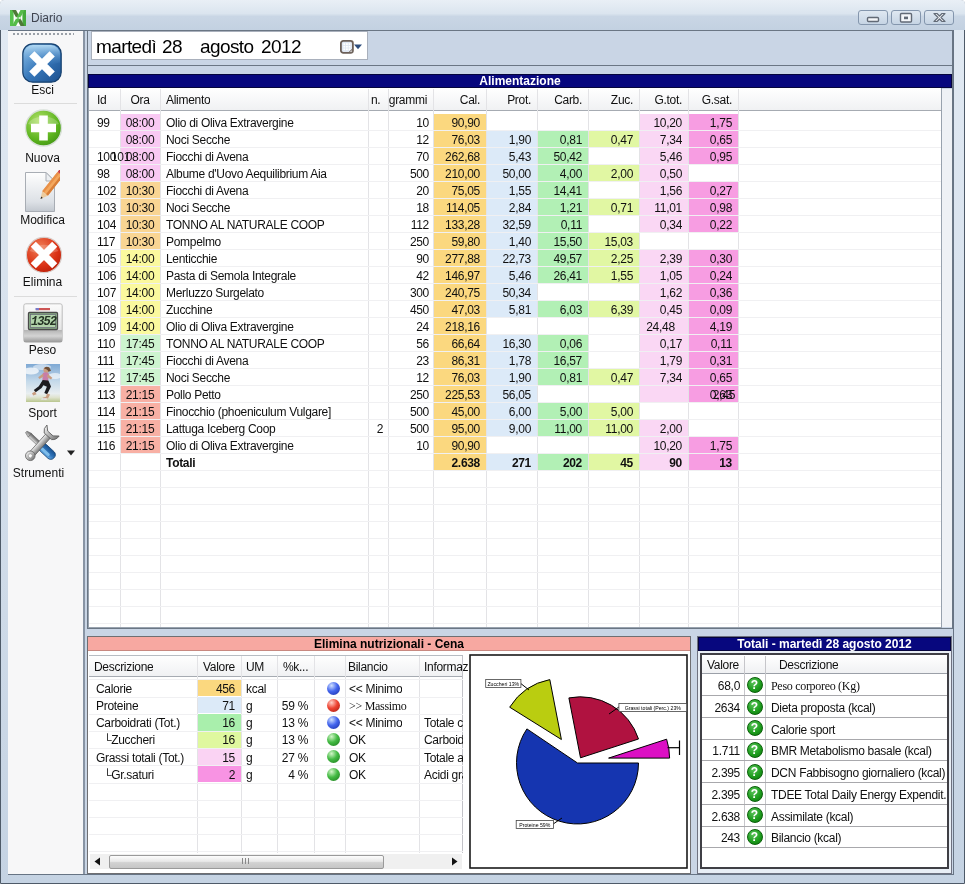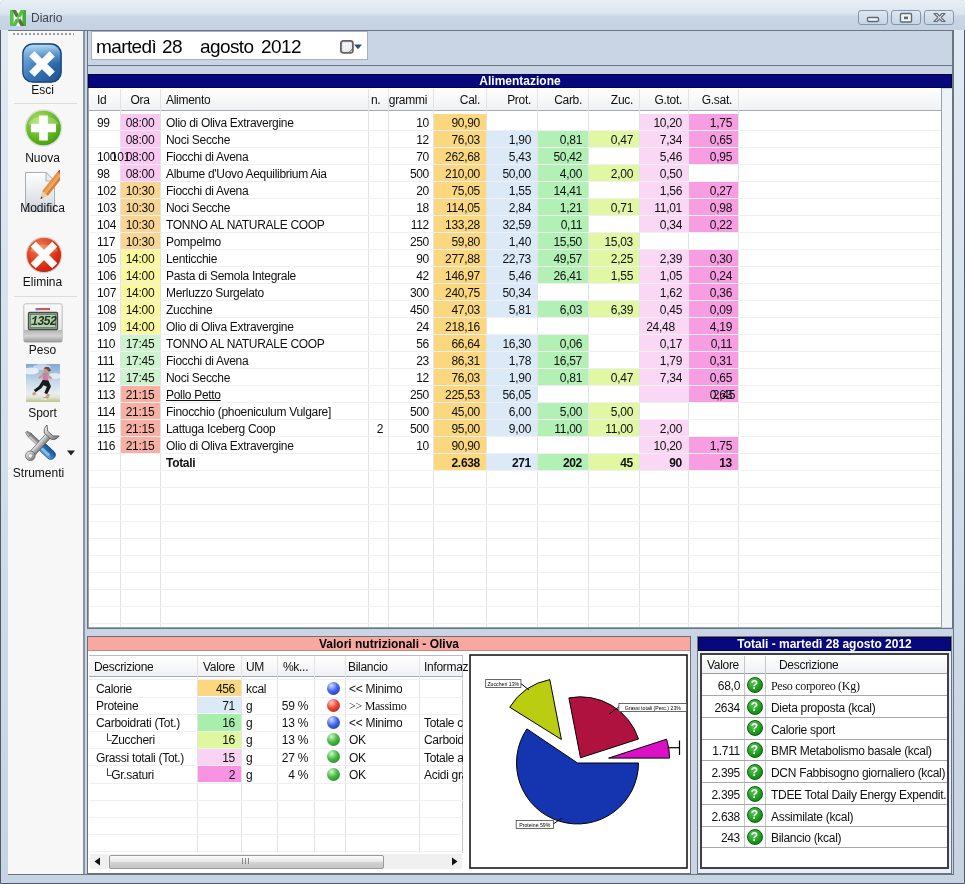--- a/index.html
+++ b/index.html
@@ -101,21 +101,21 @@
 <path d="M22 2.5 l8.5 8.5 h-8.5 z" fill="#eceff2" stroke="#a8adb4"></path>
 <g transform="rotate(38.5 33 8)">
  <rect x="29.6" y="3" width="7.2" height="24.5" fill="#f4a85e"></rect>
  <rect x="29.6" y="3" width="2.3" height="24.5" fill="#e89048"></rect>
  <rect x="34.4" y="3" width="2.4" height="24.5" fill="#d87e38"></rect>
  <rect x="29.6" y="-0.8" width="7.2" height="3.8" rx="1" fill="#cc4040"></rect>
  <path d="M29.6 27.5 l3.6 7.2 l3.6 -7.2 z" fill="#eccb9e"></path>
  <path d="M32.2 32.4 l1 2.3 l1.1 -2.3 z" fill="#2a2a2a"></path>
 </g>
 </svg>
-<div class="tool-label" style="top:201px">Modifica</div>
+<div class="tool-label" style="top:213px">Modifica</div>
 <svg class="abs" style="left:25px;top:236px" width="38" height="38" viewBox="0 0 38 38">
 <defs>
       <radialGradient id="rr1" cx="0.38" cy="0.3" r="0.95">
  <stop offset="0" stop-color="#f08058"></stop>
         <stop offset="0.55" stop-color="#da3014"></stop>
         <stop offset="1" stop-color="#9e1200"></stop>
 </radialGradient>
     </defs>
 <circle cx="19" cy="19" r="17.6" fill="url(#rr1)" stroke="#d8ccc8" stroke-width="1.2"></circle>
 <path d="M8.3 8.3 L29.7 29.7 M29.7 8.3 L8.3 29.7" stroke="#fff" stroke-width="7.2"></path>
@@ -525,21 +525,21 @@
 <div class="cell r" style="left:588px;top:371px;width:45px;">0,47</div>
 <div class="cell r" style="left:639px;top:371px;width:43px;">7,34</div>
 <div class="cell r" style="left:688px;top:371px;width:44px;">0,65</div>
 <div class="abs" style="left:121px;top:386px;width:39px;height:16px;background:#f8b0a4;"></div>
 <div class="abs" style="left:434px;top:386px;width:52px;height:16px;background:#fbd87f;"></div>
 <div class="abs" style="left:487px;top:386px;width:50px;height:16px;background:#dceaf8;"></div>
 <div class="abs" style="left:640px;top:386px;width:48px;height:16px;background:#fad7f4;"></div>
 <div class="abs" style="left:689px;top:386px;width:49px;height:16px;background:#f79de2;"></div>
 <div class="cell" style="left:97px;top:388px;">113</div>
 <div class="cell c" style="left:120px;top:388px;width:40px;">21:15</div>
-<div class="cell" style="left:166px;top:388px;width:200px;text-decoration:underline;">Pollo Petto</div>
+<div class="cell" style="left:166px;top:388px;width:200px;">Pollo Petto</div>
 <div class="cell r" style="left:388px;top:388px;width:41px;">250</div>
 <div class="cell r" style="left:433px;top:388px;width:47px;">225,53</div>
 <div class="cell r" style="left:486px;top:388px;width:45px;">56,05</div>
 <div class="cell r" style="left:676px;top:388px;width:43px;margin-left:16px;">2,45</div>
 <div class="cell r" style="left:688px;top:388px;width:44px;">0,63</div>
 <div class="abs" style="left:121px;top:403px;width:39px;height:16px;background:#f8b0a4;"></div>
 <div class="abs" style="left:434px;top:403px;width:52px;height:16px;background:#fbd87f;"></div>
 <div class="abs" style="left:487px;top:403px;width:50px;height:16px;background:#dceaf8;"></div>
 <div class="abs" style="left:538px;top:403px;width:50px;height:16px;background:#b2f0b5;"></div>
 <div class="abs" style="left:589px;top:403px;width:50px;height:16px;background:#e1f7a3;"></div>
@@ -585,21 +585,21 @@
 <div class="abs" style="left:640px;top:454px;width:48px;height:16px;background:#fad7f4;"></div>
 <div class="abs" style="left:689px;top:454px;width:49px;height:16px;background:#f79de2;"></div>
 <div class="cell" style="left:166px;top:456px;font-weight:bold;">Totali</div>
 <div class="cell r" style="left:433px;top:456px;width:47px;font-weight:bold;">2.638</div>
 <div class="cell r" style="left:486px;top:456px;width:45px;font-weight:bold;">271</div>
 <div class="cell r" style="left:537px;top:456px;width:45px;font-weight:bold;">202</div>
 <div class="cell r" style="left:588px;top:456px;width:45px;font-weight:bold;">45</div>
 <div class="cell r" style="left:639px;top:456px;width:43px;font-weight:bold;">90</div>
 <div class="cell r" style="left:688px;top:456px;width:44px;font-weight:bold;">13</div>
 <div class="abs" style="left:87px;top:636px;width:604px;height:238px;border:1px solid #6f6f72;background:#fff;"></div>
-<div class="abs" style="left:88px;top:637px;width:602px;height:14px;background:#f7a8a1;border-bottom:1px solid #c88880;text-align:center;font-weight:bold;font-size:12px;line-height:14px;color:#000;">Valori nutrizionali - Oliva</div>
+<div class="abs" style="left:88px;top:637px;width:602px;height:14px;background:#f7a8a1;border-bottom:1px solid #c88880;text-align:center;font-weight:bold;font-size:12px;line-height:14px;color:#000;">Elimina nutrizionali - Cena</div>
 <div class="abs" style="left:89px;top:655px;width:374px;height:22px;background:linear-gradient(#ffffff,#f0f1f3);border-bottom:1px solid #a6abb2;"></div>
 <div class="cell" style="left:94px;top:660px;">Descrizione</div>
 <div class="cell" style="left:203px;top:660px;">Valore</div>
 <div class="cell" style="left:246px;top:660px;">UM</div>
 <div class="cell" style="left:283px;top:660px;">%k...</div>
 <div class="cell" style="left:348px;top:660px;">Bilancio</div>
 <div class="cell" style="left:424px;top:660px;">Informaz</div>
 <div class="gridv" style="left:197px;top:656px;height:197px;"></div>
 <div class="gridv" style="left:241px;top:656px;height:197px;"></div>
 <div class="gridv" style="left:277px;top:656px;height:197px;"></div>

